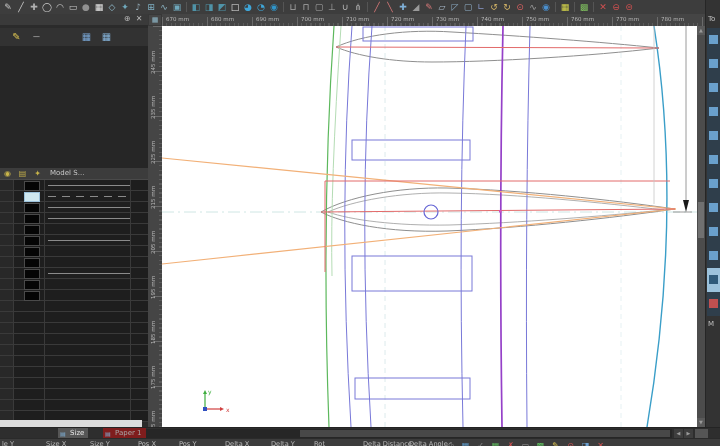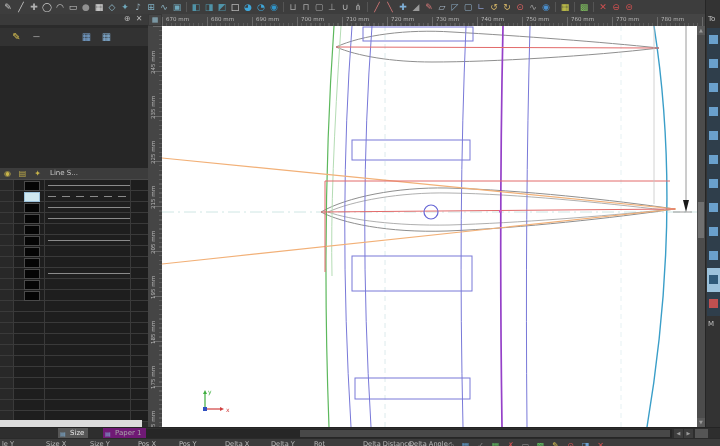--- a/index.html
+++ b/index.html
@@ -138,21 +138,21 @@
     </div>
   <div id="lp-tools" class="abs">
       <div class="lp-tool" style="left: 10px; color: rgb(216, 192, 80);">✎</div>
       <div class="lp-tool" style="left: 30px; color: rgb(154, 154, 154);">−</div>
       <div class="lp-tool" style="left: 80px; color: rgb(122, 168, 216);">▦</div>
       <div class="lp-tool" style="left: 100px; color: rgb(136, 184, 224);">▦</div>
     </div>
   <div id="lp-content" class="abs"></div>
   <div id="lp-table" class="abs">
     <div id="lp-header" class="abs">
-      <span id="lp-header-label">Line S...</span>
+      <span id="lp-header-label">Model S...</span>
     <div class="lp-hicon" style="left: 2px; color: rgb(200, 180, 74);">◉</div>
         <div class="lp-hicon" style="left: 17px; color: rgb(200, 180, 74);">▤</div>
         <div class="lp-hicon" style="left: 32px; color: rgb(200, 180, 74);">✦</div>
       </div>
   <div class="lp-row" style="top: 12px;">
         <div class="c1"></div>
         <div class="c2"></div>
         <div class="sw" style="background: rgb(5, 5, 5);"></div>
         <div class="ln" style="background: rgb(138, 138, 138);"></div>
         <div class="c3"></div>
@@ -399,21 +399,21 @@
 
 <div id="tabs-row" class="abs">
   <div id="tab-overflow">▸</div>
   <div id="h-scroll">
     <div id="h-thumb"></div>
   </div>
   <div class="hs-btn" style="left:674px;">◀</div>
   <div class="hs-btn" style="left:684px;">▶</div>
   <div id="hs-corner"></div>
 <div class="tab" style="left: 58px; background: rgb(86, 86, 86); color: rgb(232, 232, 232);"><span class="t-ic">▤</span><span>Size</span></div>
-    <div class="tab" style="left: 103px; background: #701a75; color: rgb(168, 168, 168);"><span class="t-ic">▤</span><span>Paper 1</span></div>
+    <div class="tab" style="left: 103px; background: #7f1d1d; color: rgb(168, 168, 168);"><span class="t-ic">▤</span><span>Paper 1</span></div>
   </div>
 
 <div id="status-bar" class="abs">
     <div class="sb-field" style="left: 2px;">le Y</div>
     <div class="sb-field" style="left: 46px;">Size X</div>
     <div class="sb-field" style="left: 90px;">Size Y</div>
     <div class="sb-field" style="left: 138px;">Pos X</div>
     <div class="sb-field" style="left: 179px;">Pos Y</div>
     <div class="sb-field" style="left: 225px;">Delta X</div>
     <div class="sb-field" style="left: 271px;">Delta Y</div>

